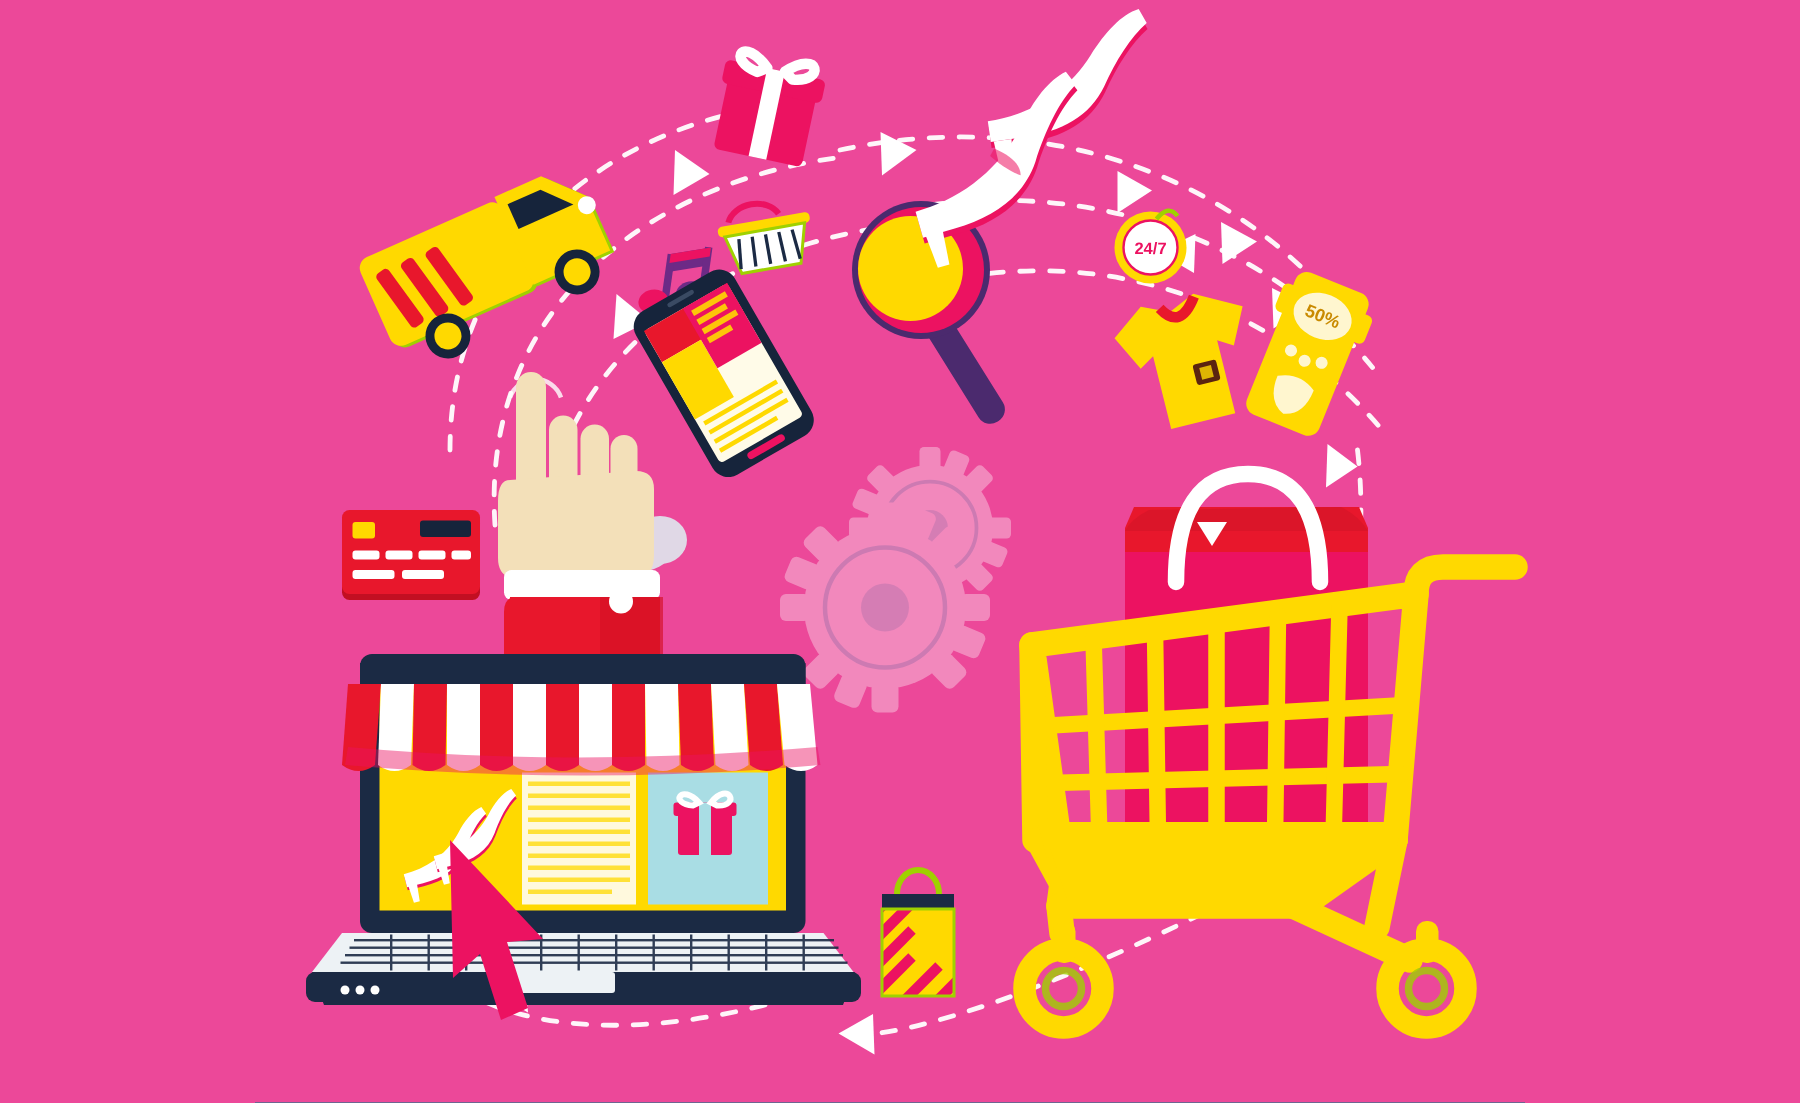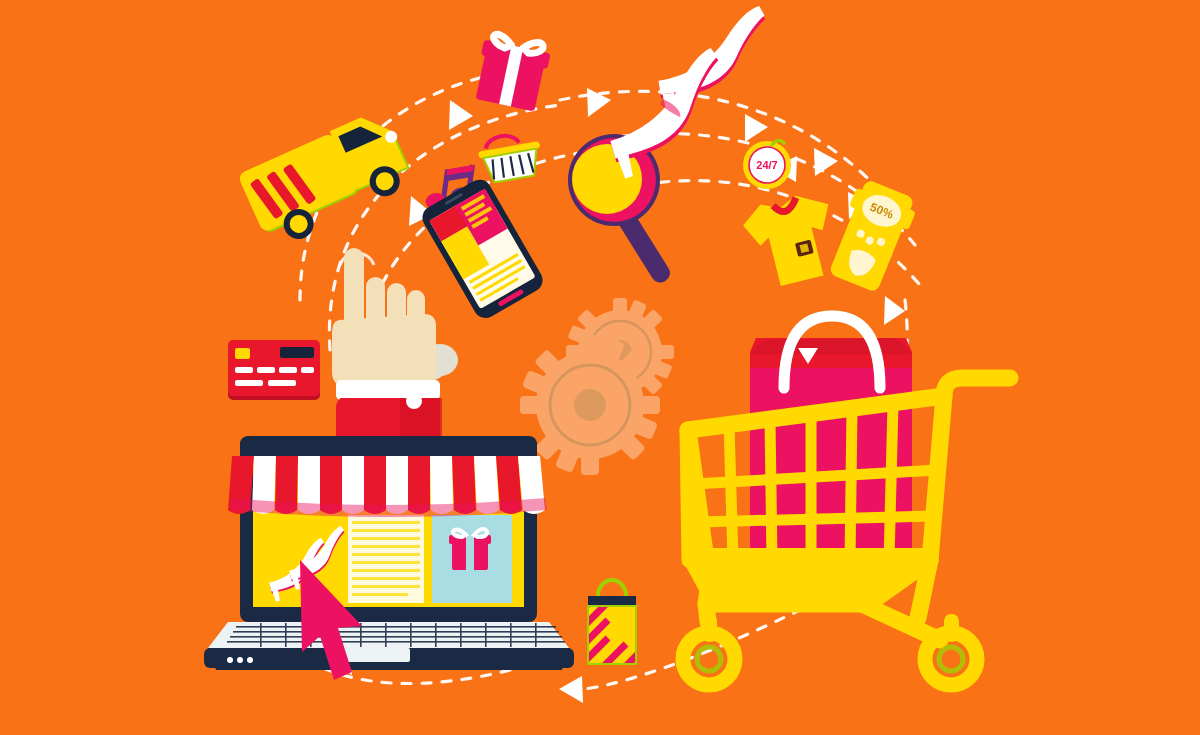--- a/index.html
+++ b/index.html
@@ -14,21 +14,21 @@
     background:#13a8bd;
   }
   #stage svg.layer{
     position:absolute; inset:0;
     width:1200px; height:735px;
   }
 </style>
 </head>
 <body>
 
-<div id="stage" style="background: #f97316;">
+<div id="stage" style="background: #ec4899;">
 
   <svg class="layer" viewBox="0 0 1200 735">
     <g fill="none" stroke="#ffffff" stroke-width="3.2" stroke-linecap="round" stroke-dasharray="9 11" opacity="0.95">
       <path d="M300,300 C300,170 400,85 520,70"></path>
       <path d="M330,350 C320,200 440,120 560,105"></path>
       <path d="M360,400 C350,250 470,165 600,150"></path>
       <path d="M560,100 C700,70 830,120 900,215"></path>
       <path d="M600,140 C730,115 850,165 915,245"></path>
       <path d="M640,185 C760,165 860,215 920,285"></path>
       <path d="M905,300 C920,430 860,540 740,610"></path>

